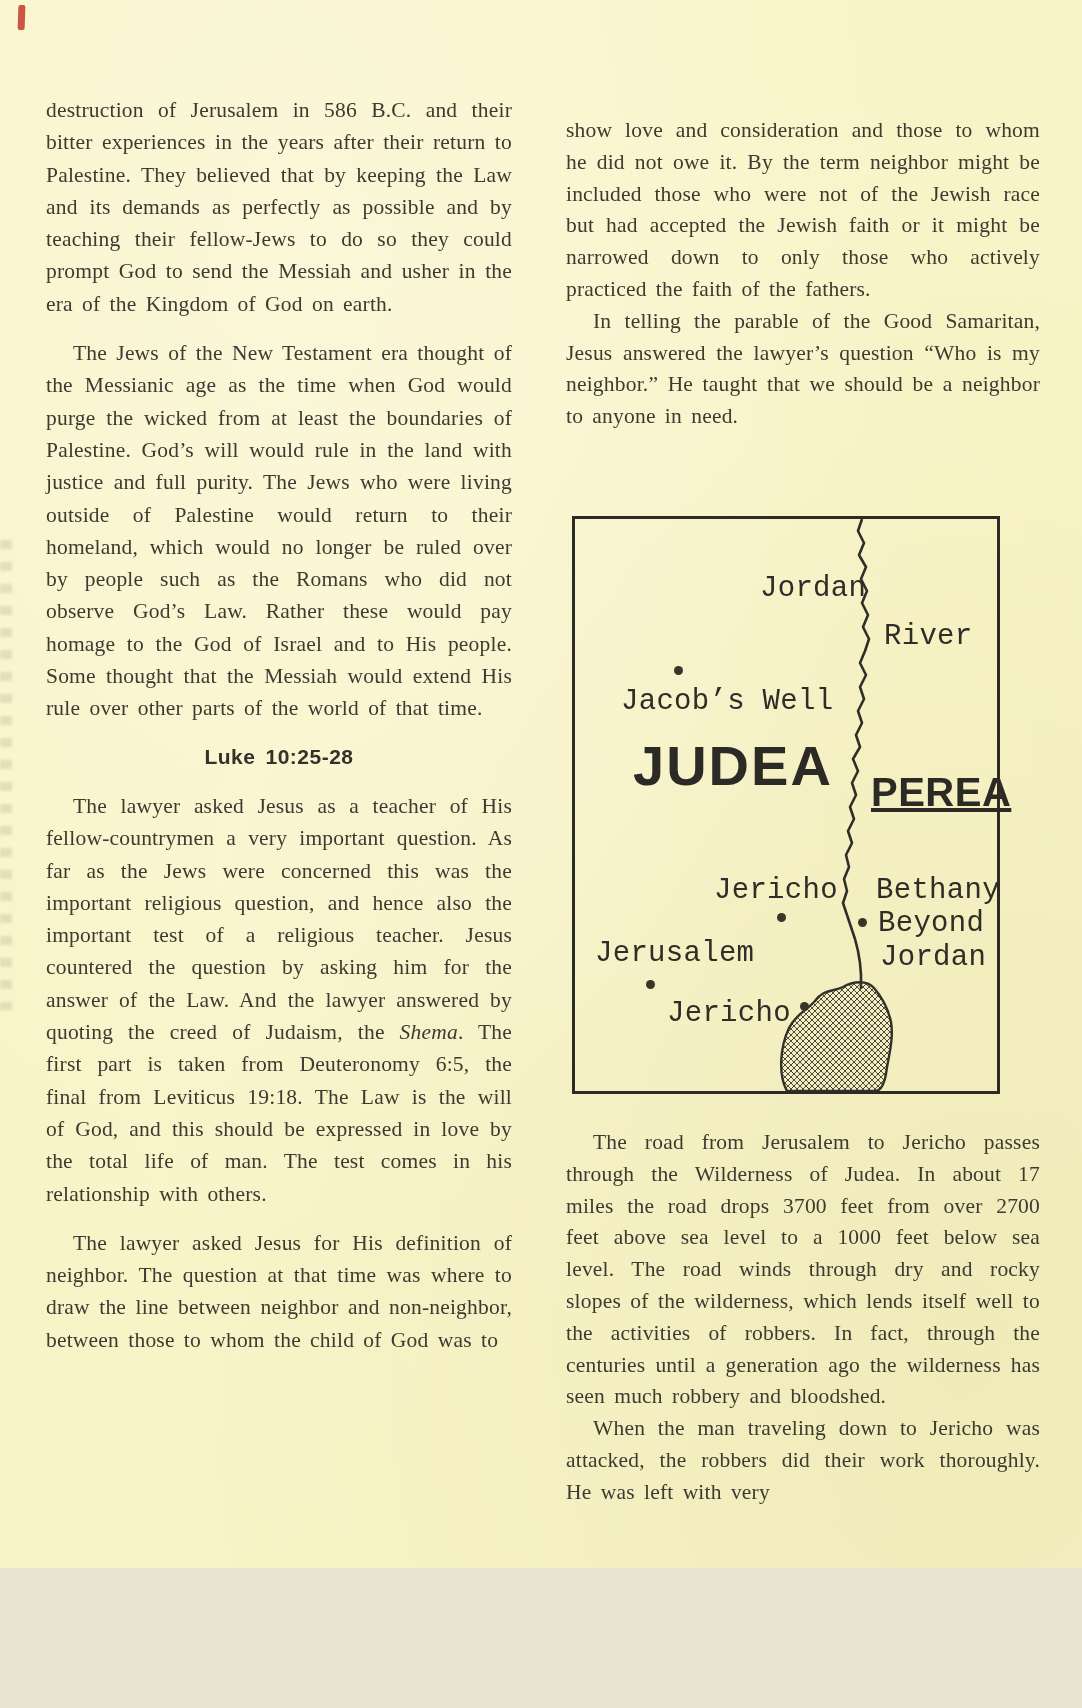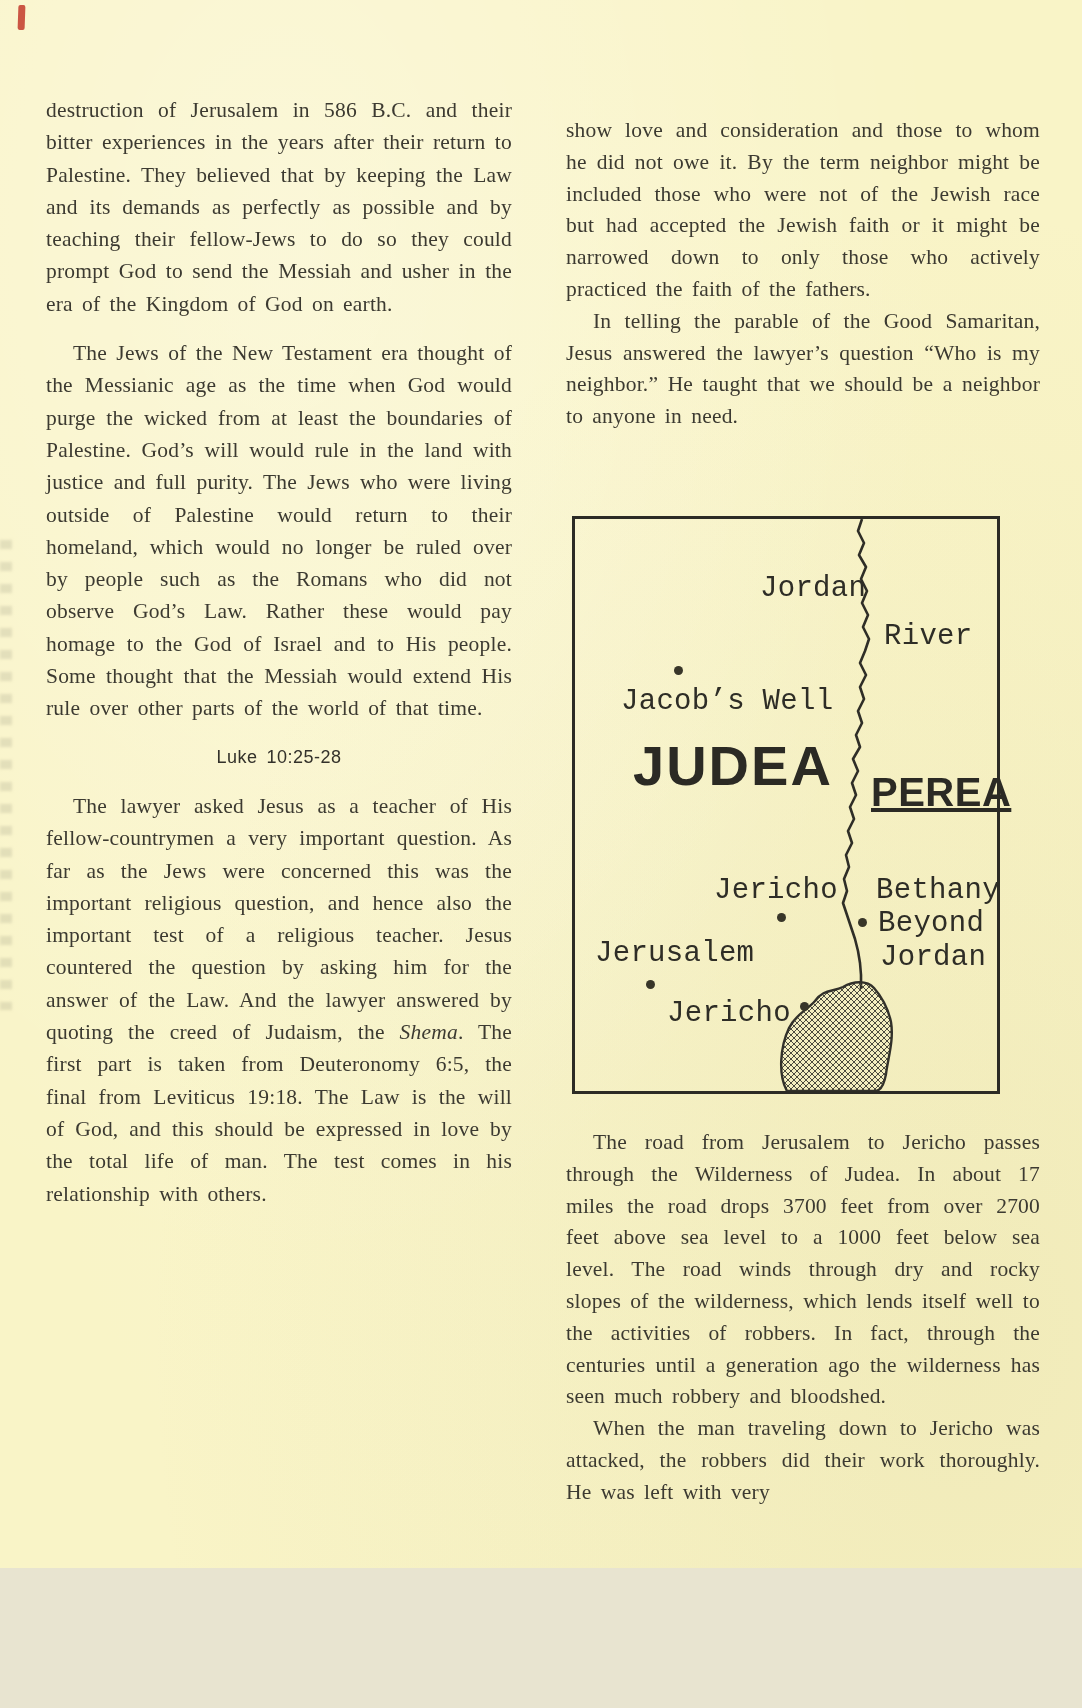--- a/index.html
+++ b/index.html
@@ -35,22 +35,22 @@
     text-align:justify;word-spacing:0.17em;letter-spacing:0.2px;
   }
   .rc-block p{margin:0;}
   .rc-block p.indent{text-indent:27px;}
   .section-heading{
     margin-top:16px !important;
     margin-bottom:13px !important;
     text-align:center;
     text-indent:0 !important;
     font-family:"Liberation Sans", sans-serif;
-    font-weight:normal;
-    font-size:18px;
+    font-weight:bold;
+    font-size:21px;
     color:#33312a;
     letter-spacing:0.5px;
   }
   
   #map-box{
     position:absolute;
     left:572px;top:516px;
     width:422px;height:572px;
     border:3px solid #2c2b25;
     box-sizing:content-box;
@@ -113,20 +113,21 @@
 <div class="page">
 
   <div id="red-mark"></div>
   <div id="edge-bleed"></div>
 
   <div id="left-col" class="col">
     <p>destruction of Jerusalem in 586 B.C. and their bitter experiences in the years after their return to Palestine. They believed that by keeping the Law and its demands as perfectly as possible and by teaching their fellow-Jews to do so they could prompt God to send the Messiah and usher in the era of the Kingdom of God on earth.</p>
     <p class="indent">The Jews of the New Testament era thought of the Messianic age as the time when God would purge the wicked from at least the boundaries of Palestine. God’s will would rule in the land with justice and full purity. The Jews who were living outside of Palestine would return to their homeland, which would no longer be ruled over by people such as the Romans who did not observe God’s Law. Rather these would pay homage to the God of Israel and to His people. Some thought that the Messiah would extend His rule over other parts of the world of that time.</p>
     <p class="section-heading">Luke 10:25-28</p>
     <p class="indent"><span>The lawyer asked Jesus as a teacher of His fellow-countrymen a very important question.  As far as the Jews were concerned this was the important religious question, and hence also the important test of a religious teacher.  Jesus countered the question by asking him for the answer of the Law.  And the lawyer answered by quoting the creed of Judaism, the </span><i>Shema</i><span>.  The first part is taken from Deuteronomy 6:5, the final from Leviticus 19:18.  The Law is the will of God, and this should be expressed in love by the total life of man.  The test comes in his relationship with others.</span></p>
+    <p class="indent">The lawyer asked Jesus for His definition of neighbor.  The question at that time was where to draw the line between neighbor and non-neighbor, between those to whom the child of God was to</p>
   </div>
 
   <div class="rc-block" style="top:115px;">
     <p>show love and consideration and those to whom he did not owe it.  By the term neighbor might be included those who were not of the Jewish race but had accepted the Jewish faith or it might be narrowed down to only those who actively practiced the faith of the fathers.</p>
     <p class="indent">In telling the parable of the Good Samaritan, Jesus answered the lawyer’s question “Who is my neighbor.”  He taught that we should be a neighbor to anyone in need.</p>
   </div>
 
   <div id="map-box">
     <svg viewBox="0 0 422 572">
       <defs>

